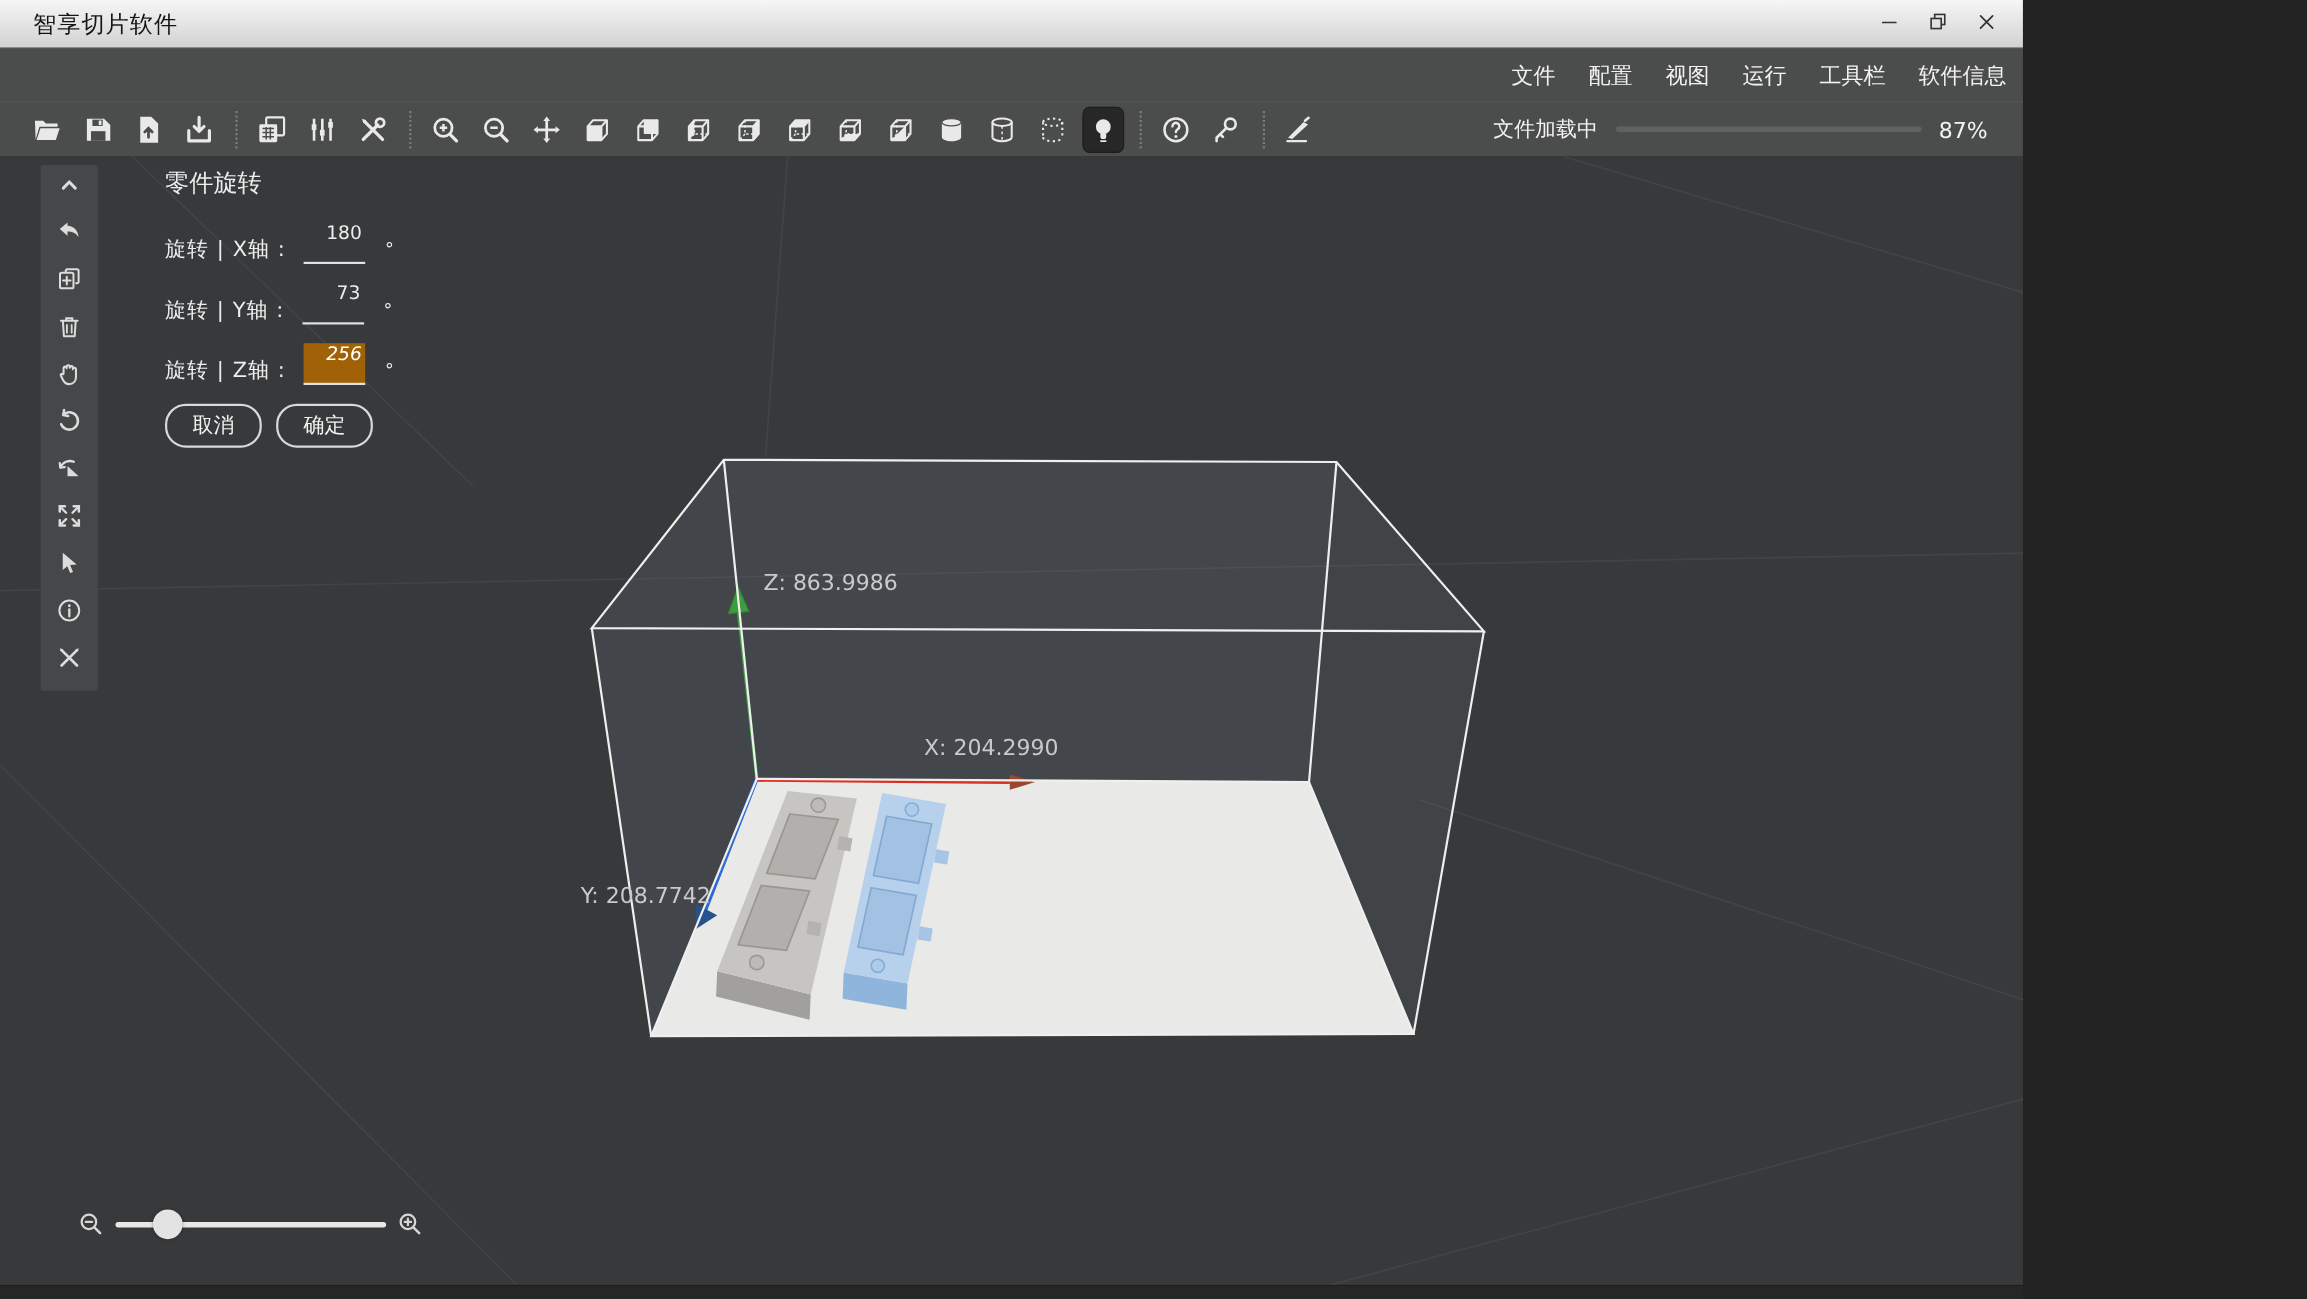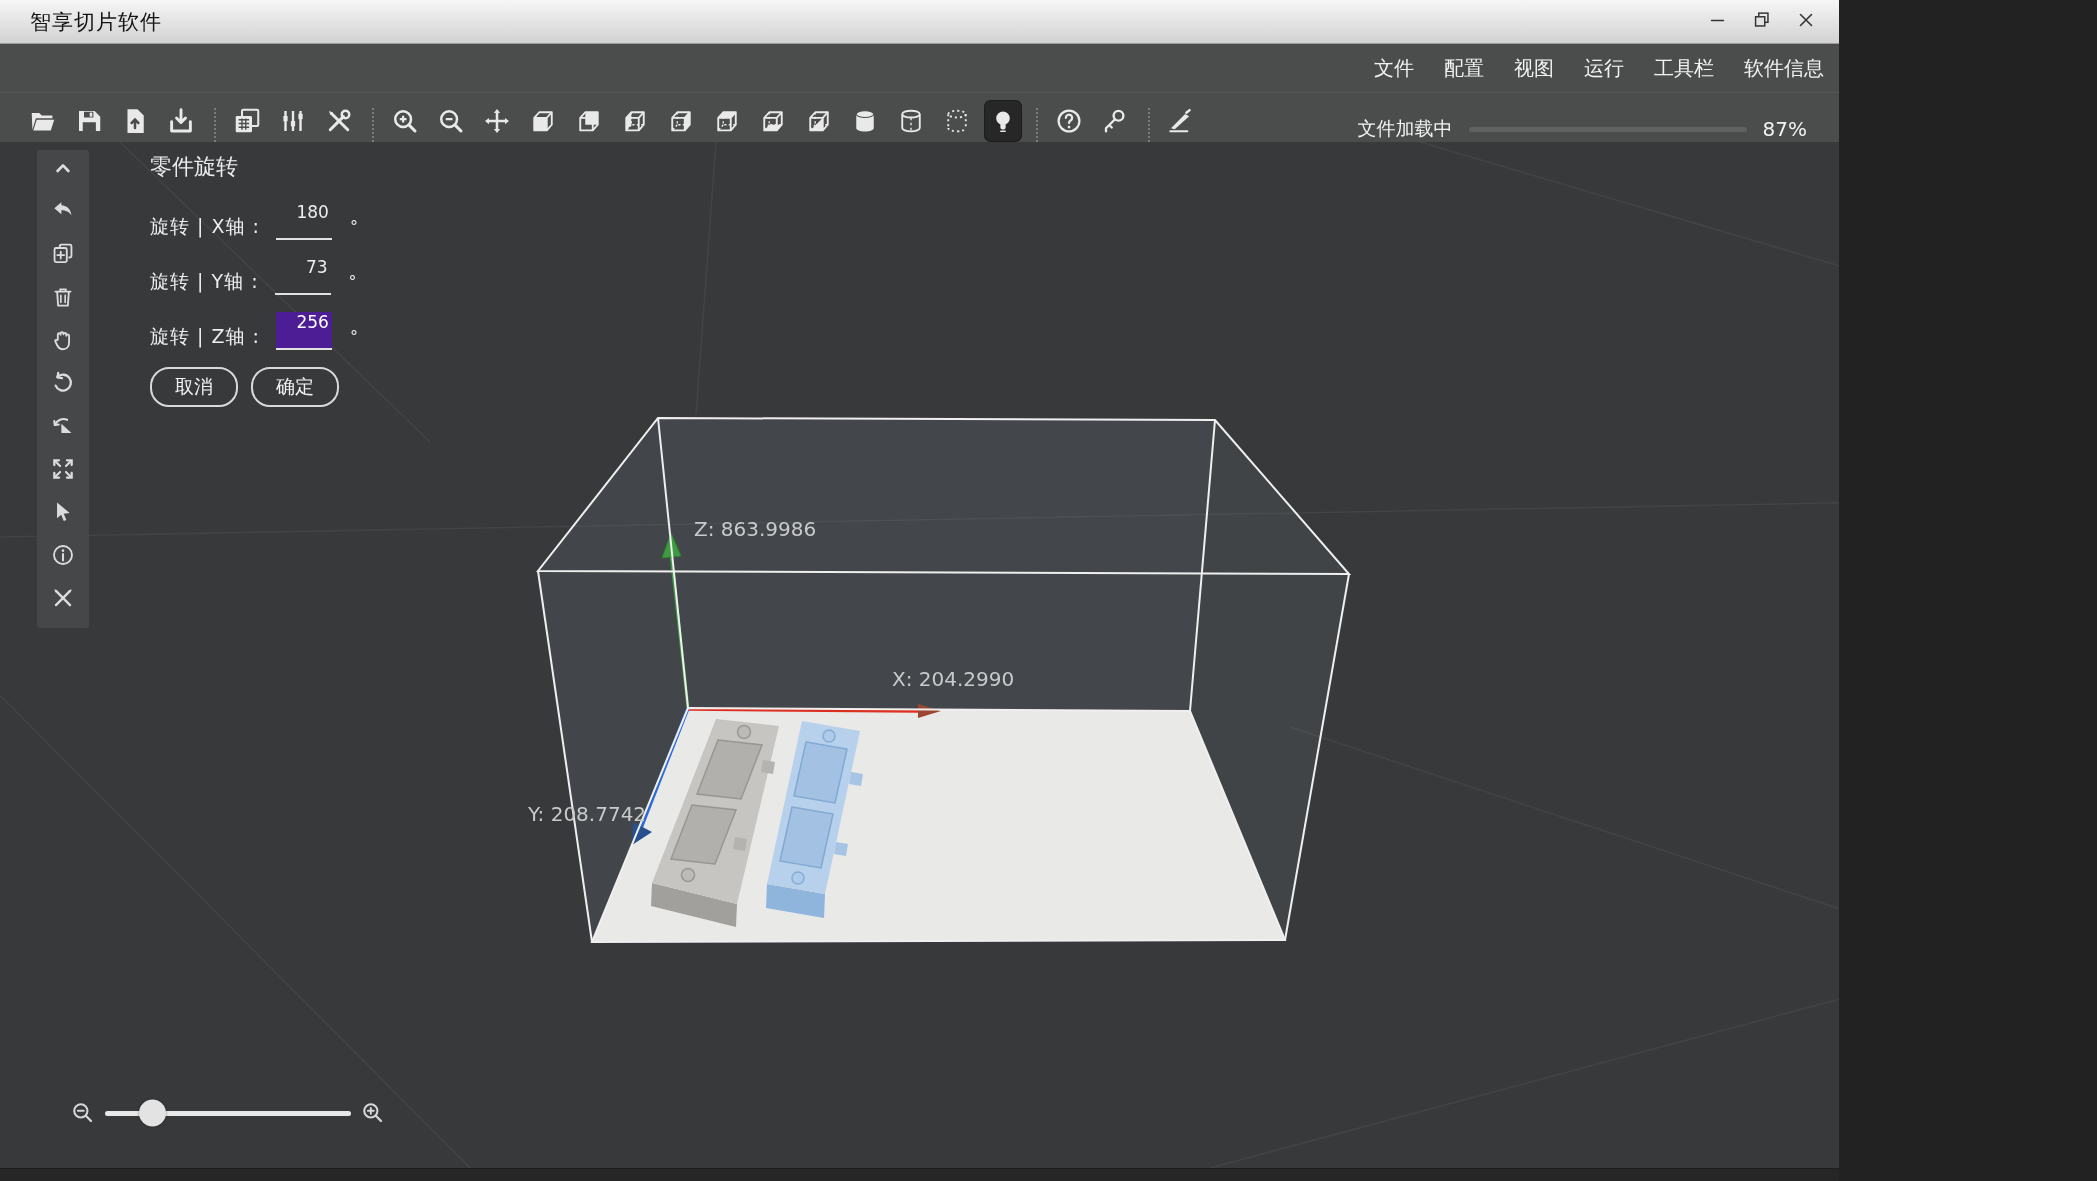--- a/index.html
+++ b/index.html
@@ -10,21 +10,21 @@
   .title-text{font-size:21px;color:#141414;padding-left:30px;letter-spacing:1px;}
   .win-controls{margin-left:auto;display:flex;align-items:center;gap:14px;padding-right:18px;}
   .win-btn{width:30px;height:30px;display:flex;align-items:center;justify-content:center;background:transparent;border:none;padding:0;cursor:default;}
   .win-btn svg{width:22px;height:22px;}
 
   
   .menubar{height:48px;background:#4b4d4c;display:flex;align-items:center;padding-left:16px;justify-content:flex-end;}
   .menu-item{color:#f2f2f2;font-size:20px;padding:0 15px;line-height:48px;cursor:default;}
 
   
-  .toolbar{height:50px;background:#4b4d4c;display:flex;align-items:flex-end;padding-left:24px;border-top:1px solid #565858;box-sizing:border-box;}
+  .toolbar{height:50px;background:#4b4d4c;display:flex;align-items:center;padding-left:24px;border-top:1px solid #565858;box-sizing:border-box;}
   .tb-btn{width:38px;height:42px;display:flex;align-items:center;justify-content:center;background:transparent;border:none;padding:0;margin-right:8px;border-radius:7px;}
   .tb-btn svg{width:30px;height:30px;}
   .tb-btn.active{background:#272727;box-shadow:0 0 0 1px #1d1d1d inset;}
   .tb-sep{width:0;height:34px;border-left:2px dotted #7b7b7b;margin:0 12px 0 6px;}
   .progress-wrap{margin-left:auto;display:flex;align-items:center;gap:16px;padding-right:32px;}
   .progress-label{color:#f2f2f2;font-size:19px;white-space:nowrap;}
   .progress-track{width:278px;height:5px;border-radius:3px;background:#616161;overflow:hidden;position:relative;}
   .progress-fill{height:100%;background:#e9e9e9;border-radius:3px;}
   .progress-pct{color:#f2f2f2;font-size:20px;}
 
@@ -37,21 +37,21 @@
   .side-strip{position:absolute;left:37px;top:8px;width:52px;background:#454748;border-radius:3px;display:flex;flex-direction:column;align-items:center;padding:4px 0 16px;gap:15px;}
   .side-btn{width:36px;height:28px;display:flex;align-items:center;justify-content:center;background:transparent;border:none;padding:0;}
   .side-btn svg{width:26px;height:26px;}
 
   
   .rot-panel{position:absolute;left:150px;top:10px;width:200px;color:#ededed;}
   .rot-title{font-size:22px;margin-bottom:20px;}
   .rot-row{display:flex;align-items:flex-end;margin-bottom:17px;font-size:19px;gap:16px;}
   .rot-label{white-space:nowrap;letter-spacing:1px;}
   .rot-value{margin-left:auto;display:inline-block;min-width:50px;text-align:right;border-bottom:2px solid #e2e2e2;padding:0 3px 16px 3px;font-size:17px;}
-  .rot-value.selected{background:#4c1d95;color:#ffffff;}
+  .rot-value.selected{background:#a16207;color:#ffffff;font-style:italic;}
   .rot-unit{font-size:16px;margin-left:2px;transform:translateY(-4px);display:inline-block;}
   .rot-buttons{display:flex;gap:13px;margin-top:10px;align-items:flex-end;}
   .pill-btn{background:transparent;border:2px solid #d9d9d9;border-radius:19px;color:#f2f2f2;font-size:19px;padding:5px 23px;font-family:inherit;}
 
   
   .zoom-ctl{position:absolute;left:70px;top:958px;display:flex;align-items:center;gap:9px;}
   .zoom-ctl .mag{width:26px;height:26px;}
   .zoom-track{position:relative;width:246px;height:5px;background:#e8e8e8;border-radius:3px;}
   .zoom-knob{position:absolute;top:50%;width:27px;height:27px;border-radius:50%;background:#e3e3e3;transform:translateY(-50%);box-shadow:0 0 3px rgba(0,0,0,.4);}
 
@@ -339,21 +339,21 @@
         <path d="M658 276 L1215 278 L1349 432 L538 429 Z"></path>
         <path d="M538 429 L592 800"></path>
         <path d="M1349 432 L1285 798"></path>
         <path d="M658 276 L688 566"></path>
         <path d="M1215 278 L1190 569"></path>
         <path d="M688 566 L1190 569 L1285 798 L592 800 Z"></path>
       </g>
     </svg>
 
     <div class="axis-label" style="left:694px;top:360px;margin-top:15px;">Z: 863.9986</div>
-    <div class="axis-label" style="left:892px;top:525px;text-align:center;">X: 204.2990</div>
+    <div class="axis-label" style="left:840px;top:525px;text-align:center;">X: 204.2990</div>
     <div class="axis-label" style="left:528px;top:660px;">Y: 208.7742</div>
 
     <div class="side-strip" id="sidestrip">
         <button class="side-btn">
           <svg viewBox="0 0 24 24" aria-hidden="true">
             <path d="M7 14.8l5-5.2 5 5.2" fill="none" stroke="#dcdcdc" stroke-width="2.5" stroke-linecap="round" stroke-linejoin="round"></path>
           </svg>
         </button>
         <button class="side-btn">
           <svg viewBox="0 0 24 24" aria-hidden="true">

